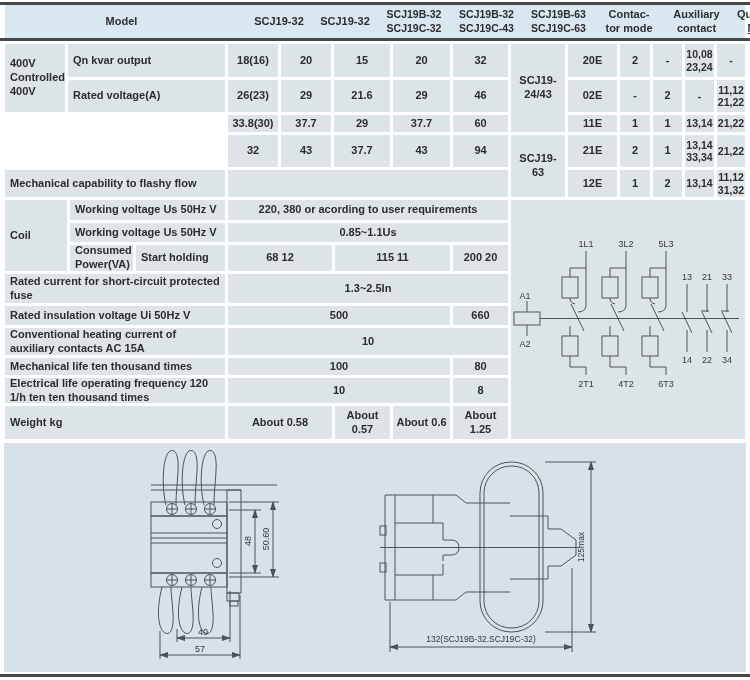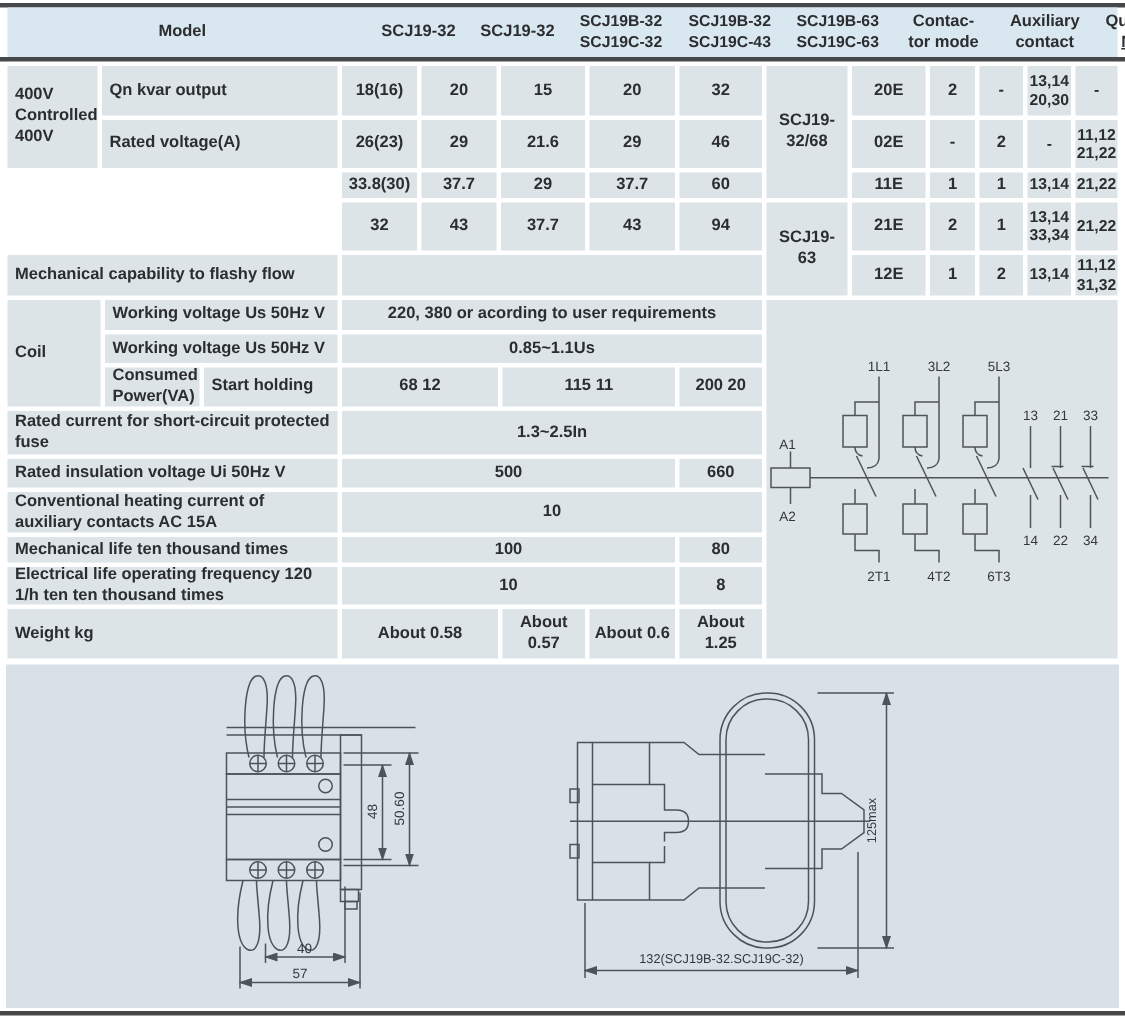--- a/index.html
+++ b/index.html
@@ -82,26 +82,26 @@
   <div class="grid g1">
 
     <div class="c lbl" style="grid-area:1/1/3/2">400V Controlled 400V</div>
     <div class="c lbl" style="grid-area:1/2/2/3">Qn kvar output</div>
     <div class="c" style="grid-area:1/3/2/4">18(16)</div>
     <div class="c" style="grid-area:1/4/2/5">20</div>
     <div class="c" style="grid-area:1/5/2/6">15</div>
     <div class="c" style="grid-area:1/6/2/7">20</div>
     <div class="c" style="grid-area:1/7/2/8">32</div>
     <div class="c modecell" style="grid-area:1/8/4/9">
-        <span>SCJ19-32/68</span>
+        <span>SCJ19-24/43</span>
       </div>
     <div class="c" style="grid-area:1/9/2/10">20E</div>
     <div class="c" style="grid-area:1/10/2/11">2</div>
     <div class="c" style="grid-area:1/11/2/12">-</div>
-    <div class="c mk" style="grid-area:1/12/2/13">13,14 20,30</div>
+    <div class="c mk" style="grid-area:1/12/2/13">10,08 23,24</div>
     <div class="c mk" style="grid-area:1/13/2/14">-</div>
 
     <div class="c lbl" style="grid-area:2/2/3/3">Rated voltage(A)</div>
     <div class="c" style="grid-area:2/3/3/4">26(23)</div>
     <div class="c" style="grid-area:2/4/3/5">29</div>
     <div class="c" style="grid-area:2/5/3/6">21.6</div>
     <div class="c" style="grid-area:2/6/3/7">29</div>
     <div class="c" style="grid-area:2/7/3/8">46</div>
     <div class="c" style="grid-area:2/9/3/10">02E</div>
     <div class="c" style="grid-area:2/10/3/11">-</div>

